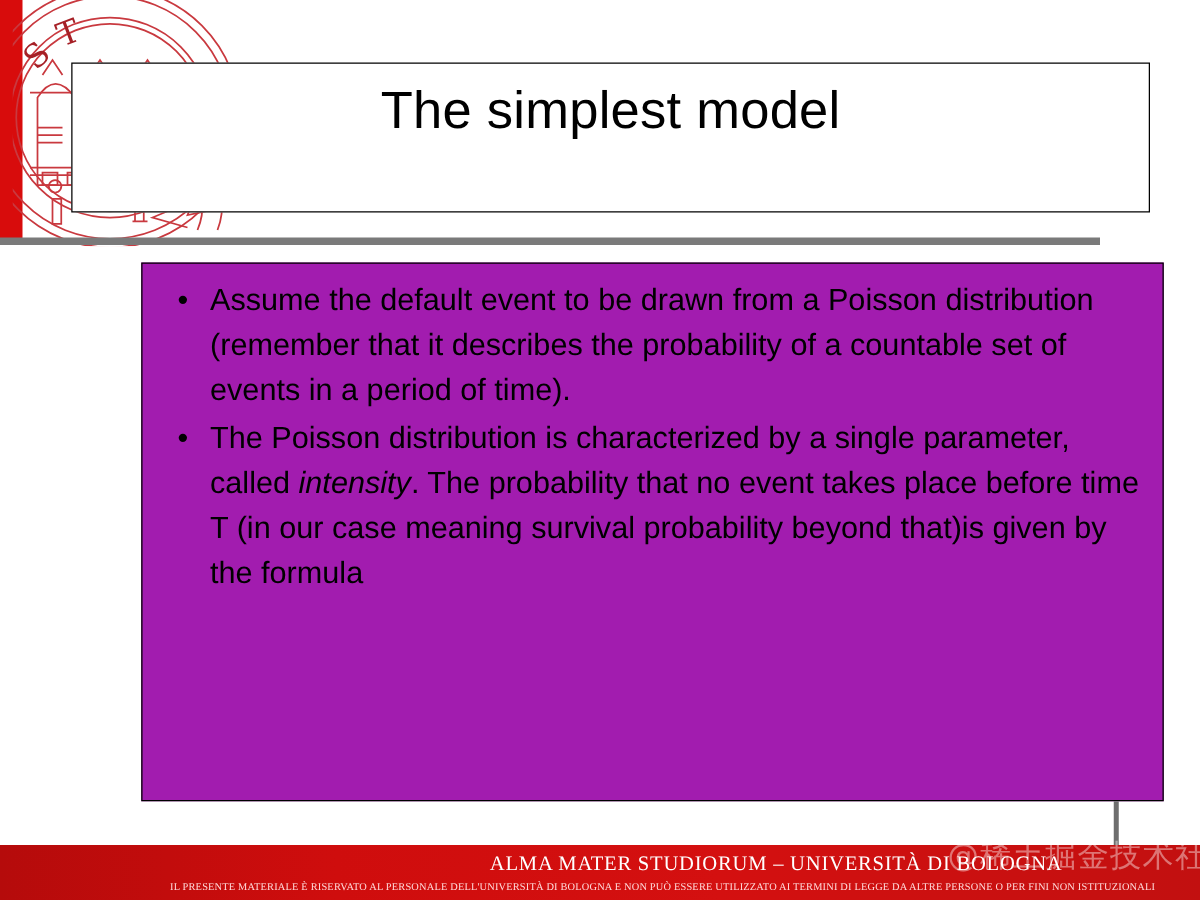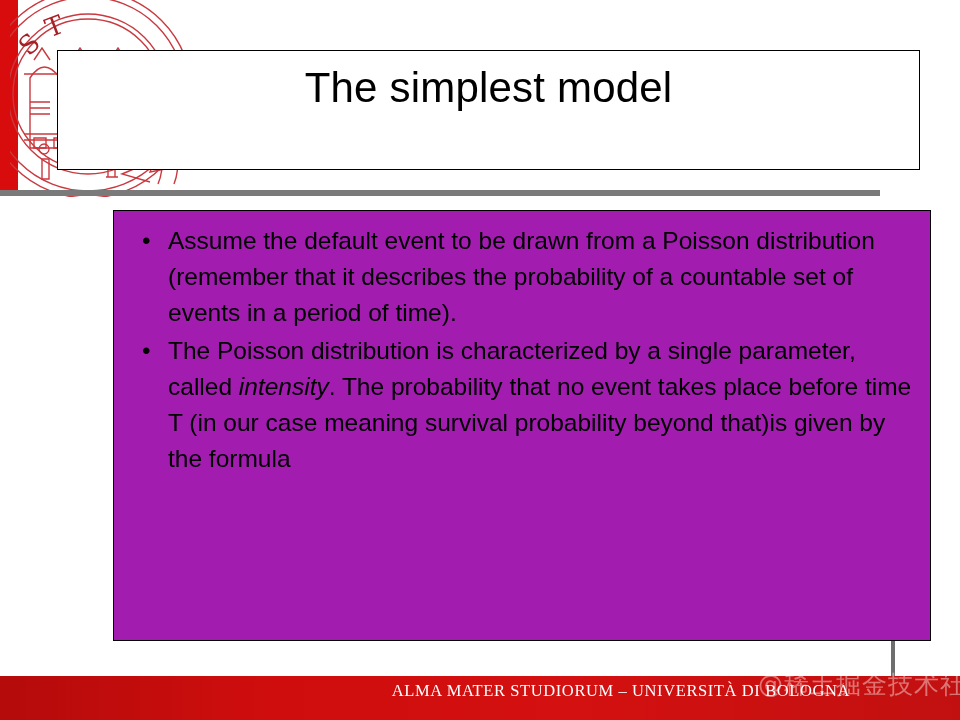--- a/index.html
+++ b/index.html
@@ -242,15 +242,16 @@
     <li class="bullet-item">
       <span><span>The Poisson distribution is characterized by a single parameter, called </span><em>intensity</em><span>. The probability that no event takes place before time T (in our case meaning survival probability beyond that)is given by the formula</span></span>
     </li>
   </ul>
 </div>
 
 <div class="v-rule"></div>
 
 <div class="footer">
   <div class="footer-main">ALMA MATER STUDIORUM – UNIVERSITÀ DI BOLOGNA</div>
+  <div class="footer-fine">IL PRESENTE MATERIALE È RISERVATO AL PERSONALE DELL'UNIVERSITÀ DI BOLOGNA E NON PUÒ ESSERE UTILIZZATO AI TERMINI DI LEGGE DA ALTRE PERSONE O PER FINI NON ISTITUZIONALI</div>
 </div>
 
 <div class="watermark">@稀土掘金技术社区</div>
 
 </body></html>

